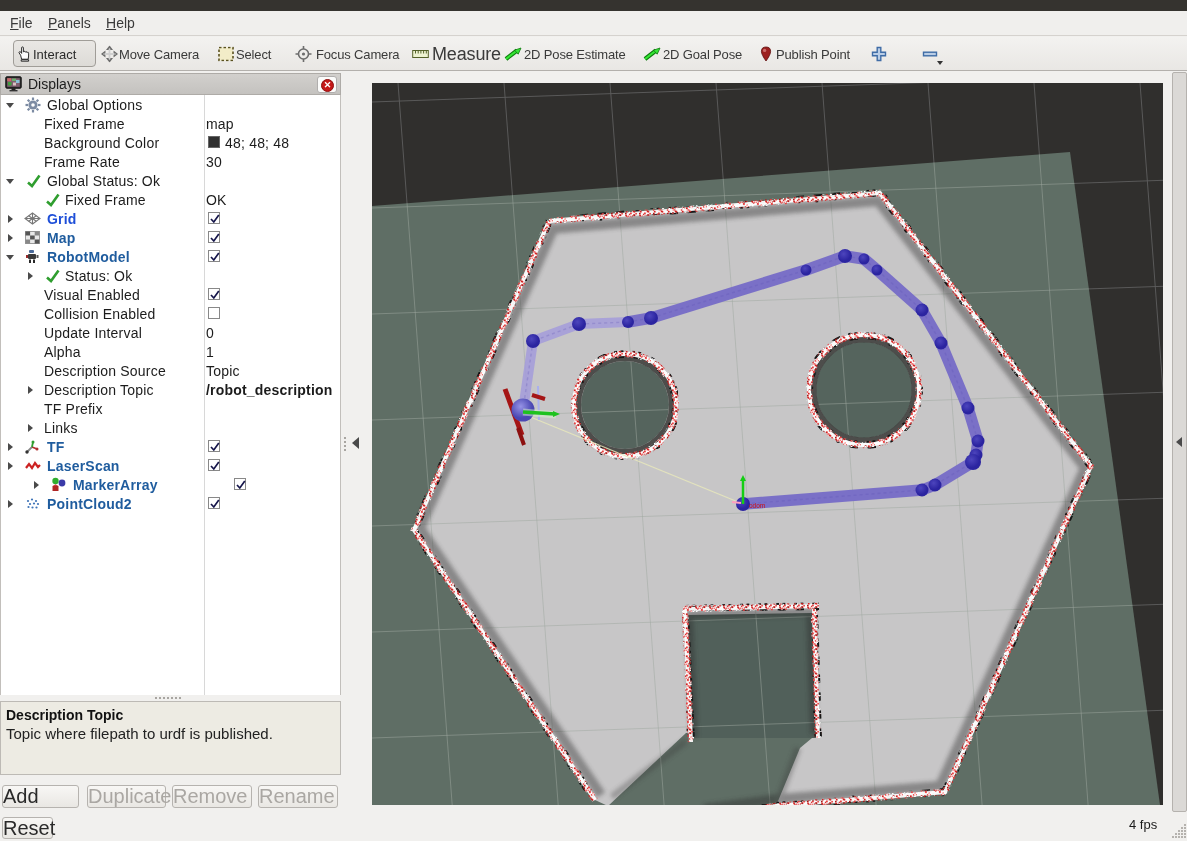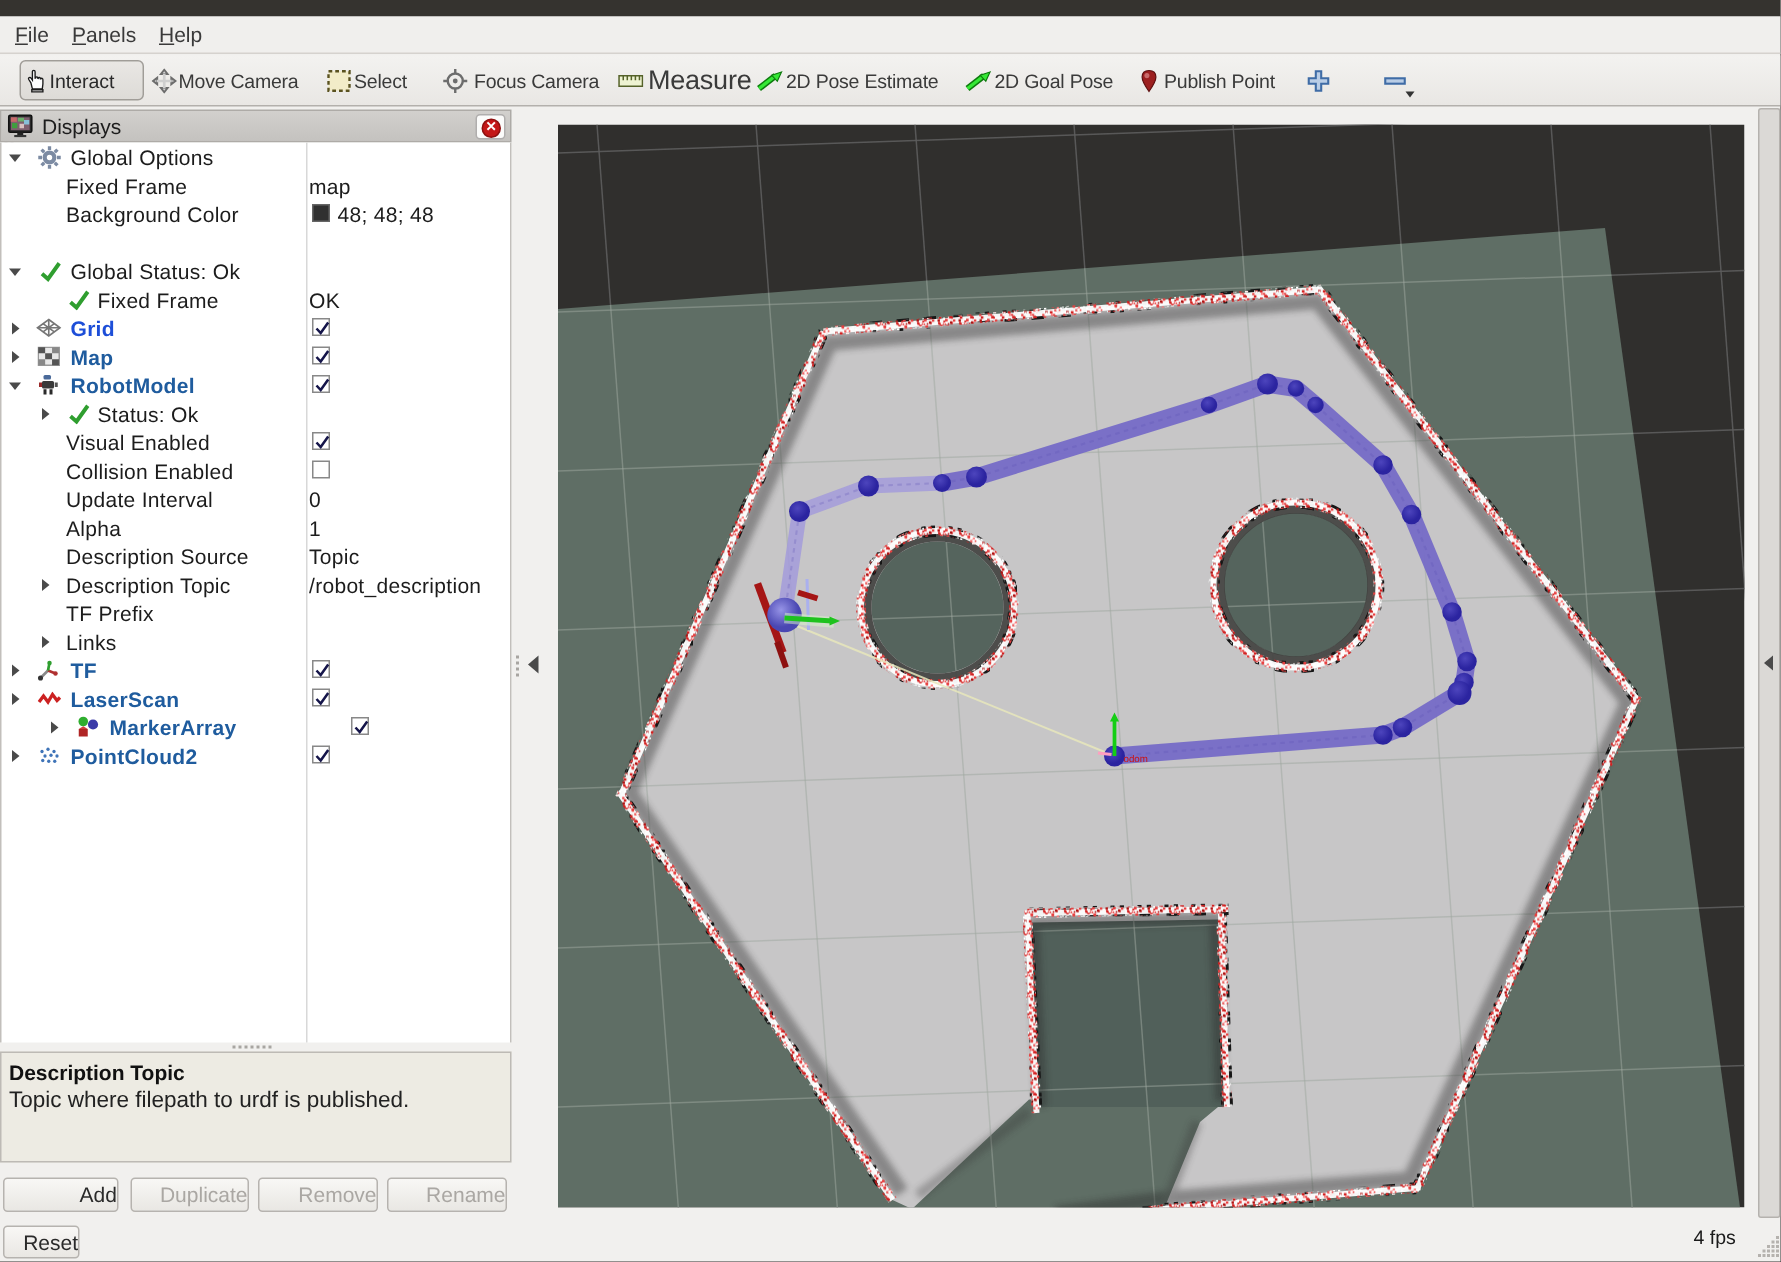--- a/index.html
+++ b/index.html
@@ -1,15 +1,15 @@
 <!DOCTYPE html>
 <html><head><meta charset="utf-8"><style>
 *{margin:0;padding:0;box-sizing:border-box}
 body{width:1187px;height:841px;position:relative;background:#f1f0ee;font-family:"Liberation Sans",sans-serif;overflow:hidden}
-.btn{position:absolute;height:23px;border:1px solid #b6b3af;border-radius:3px;background:linear-gradient(#f8f7f5,#e9e7e3);font-size:14px;color:#3d3d3d;text-align:right;line-height:21px}
+.btn{position:absolute;height:23px;border:1px solid #b6b3af;border-radius:3px;background:linear-gradient(#f8f7f5,#e9e7e3);font-size:20px;color:#3d3d3d;text-align:left;line-height:21px}
 .btn.dis{color:#aaa7a3}
 .mi{display:inline-block;font-size:14px;color:#3a3a3a;margin-right:0}
 .mi u{text-decoration:underline}
 </style></head>
 <body>
 <div style="position:absolute;left:0;top:0;width:1187px;height:11px;background:#35332f"></div>
 <div style="position:absolute;left:0;top:11px;width:1187px;height:25px;background:#f0efed;border-bottom:1px solid #d5d2ce">
  <span class="mi" style="position:absolute;left:10px;top:4px"><u>F</u>ile</span>
  <span class="mi" style="position:absolute;left:48px;top:4px"><u>P</u>anels</span>
  <span class="mi" style="position:absolute;left:106px;top:4px"><u>H</u>elp</span>
@@ -140,20 +140,24 @@
       </div>
 <div style="position:absolute;left:0;top:19px;width:341px;height:19px;">
         <span style="position:absolute;left:43px;top:50%;transform:translateY(-50%);font-size:14px;letter-spacing:0.2px;color:#1c1c1c;font-weight:normal;white-space:nowrap">Fixed Frame</span>
         <span style="position:absolute;left:205px;top:50%;transform:translateY(-50%);font-size:14px;letter-spacing:0.2px;color:#1c1c1c;font-weight:normal;white-space:nowrap">map</span>
       </div>
 <div style="position:absolute;left:0;top:38px;width:341px;height:19px;">
         <span style="position:absolute;left:43px;top:50%;transform:translateY(-50%);font-size:14px;letter-spacing:0.2px;color:#1c1c1c;font-weight:normal;white-space:nowrap">Background Color</span>
         <div style="position:absolute;left:207px;top:3px;width:12px;height:12px;background:#303030;border:1px solid #666"></div>
         <span style="position:absolute;left:224px;top:50%;transform:translateY(-50%);font-size:14px;letter-spacing:0.2px;color:#1c1c1c;font-weight:normal;white-space:nowrap">48; 48; 48</span>
       </div>
+<div style="position:absolute;left:0;top:57px;width:341px;height:19px;">
+        <span style="position:absolute;left:43px;top:50%;transform:translateY(-50%);font-size:14px;letter-spacing:0.2px;color:#1c1c1c;font-weight:normal;white-space:nowrap">Frame Rate</span>
+        <span style="position:absolute;left:205px;top:50%;transform:translateY(-50%);font-size:14px;letter-spacing:0.2px;color:#1c1c1c;font-weight:normal;white-space:nowrap">30</span>
+      </div>
 <div style="position:absolute;left:0;top:76px;width:341px;height:19px;">
         <div style="position:absolute;left:5px;top:8px;width:0;height:0;border-top:5px solid #4a4a4a;border-left:4px solid transparent;border-right:4px solid transparent"></div>
         <span style="position:absolute;left:25px;top:3px;line-height:0"><svg width="16" height="14" viewBox="0 0 16 14">
             <path d="M2,8.5 L6,12 L13.5,1.5" fill="none" stroke="#2f9e2f" stroke-width="2.6"></path>
           </svg></span>
         <span style="position:absolute;left:46px;top:50%;transform:translateY(-50%);font-size:14px;letter-spacing:0.2px;color:#1c1c1c;font-weight:normal;white-space:nowrap">Global Status: Ok</span>
       </div>
 <div style="position:absolute;left:0;top:95px;width:341px;height:19px;">
         <span style="position:absolute;left:44px;top:3px;line-height:0"><svg width="16" height="14" viewBox="0 0 16 14">
             <path d="M2,8.5 L6,12 L13.5,1.5" fill="none" stroke="#2f9e2f" stroke-width="2.6"></path>
@@ -239,21 +243,21 @@
         <span style="position:absolute;left:43px;top:50%;transform:translateY(-50%);font-size:14px;letter-spacing:0.2px;color:#1c1c1c;font-weight:normal;white-space:nowrap">Alpha</span>
         <span style="position:absolute;left:205px;top:50%;transform:translateY(-50%);font-size:14px;letter-spacing:0.2px;color:#1c1c1c;font-weight:normal;white-space:nowrap">1</span>
       </div>
 <div style="position:absolute;left:0;top:266px;width:341px;height:19px;">
         <span style="position:absolute;left:43px;top:50%;transform:translateY(-50%);font-size:14px;letter-spacing:0.2px;color:#1c1c1c;font-weight:normal;white-space:nowrap">Description Source</span>
         <span style="position:absolute;left:205px;top:50%;transform:translateY(-50%);font-size:14px;letter-spacing:0.2px;color:#1c1c1c;font-weight:normal;white-space:nowrap">Topic</span>
       </div>
 <div style="position:absolute;left:0;top:285px;width:341px;height:19px;">
         <div style="position:absolute;left:27px;top:6px;width:0;height:0;border-left:5px solid #4a4a4a;border-top:4px solid transparent;border-bottom:4px solid transparent"></div>
         <span style="position:absolute;left:43px;top:50%;transform:translateY(-50%);font-size:14px;letter-spacing:0.2px;color:#1c1c1c;font-weight:normal;white-space:nowrap">Description Topic</span>
-        <span style="position:absolute;left:205px;top:50%;transform:translateY(-50%);font-size:14px;letter-spacing:0.2px;color:#1c1c1c;font-weight:normal;white-space:nowrap">/robot_description</span>
+        <span style="position:absolute;left:205px;top:50%;transform:translateY(-50%);font-size:14px;letter-spacing:0.2px;color:#1c1c1c;font-weight:bold;white-space:nowrap">/robot_description</span>
       </div>
 <div style="position:absolute;left:0;top:304px;width:341px;height:19px;">
         <span style="position:absolute;left:43px;top:50%;transform:translateY(-50%);font-size:14px;letter-spacing:0.2px;color:#1c1c1c;font-weight:normal;white-space:nowrap">TF Prefix</span>
       </div>
 <div style="position:absolute;left:0;top:323px;width:341px;height:19px;">
         <div style="position:absolute;left:27px;top:6px;width:0;height:0;border-left:5px solid #4a4a4a;border-top:4px solid transparent;border-bottom:4px solid transparent"></div>
         <span style="position:absolute;left:43px;top:50%;transform:translateY(-50%);font-size:14px;letter-spacing:0.2px;color:#1c1c1c;font-weight:normal;white-space:nowrap">Links</span>
       </div>
 <div style="position:absolute;left:0;top:342px;width:341px;height:19px;">
         <div style="position:absolute;left:7px;top:6px;width:0;height:0;border-left:5px solid #4a4a4a;border-top:4px solid transparent;border-bottom:4px solid transparent"></div>

